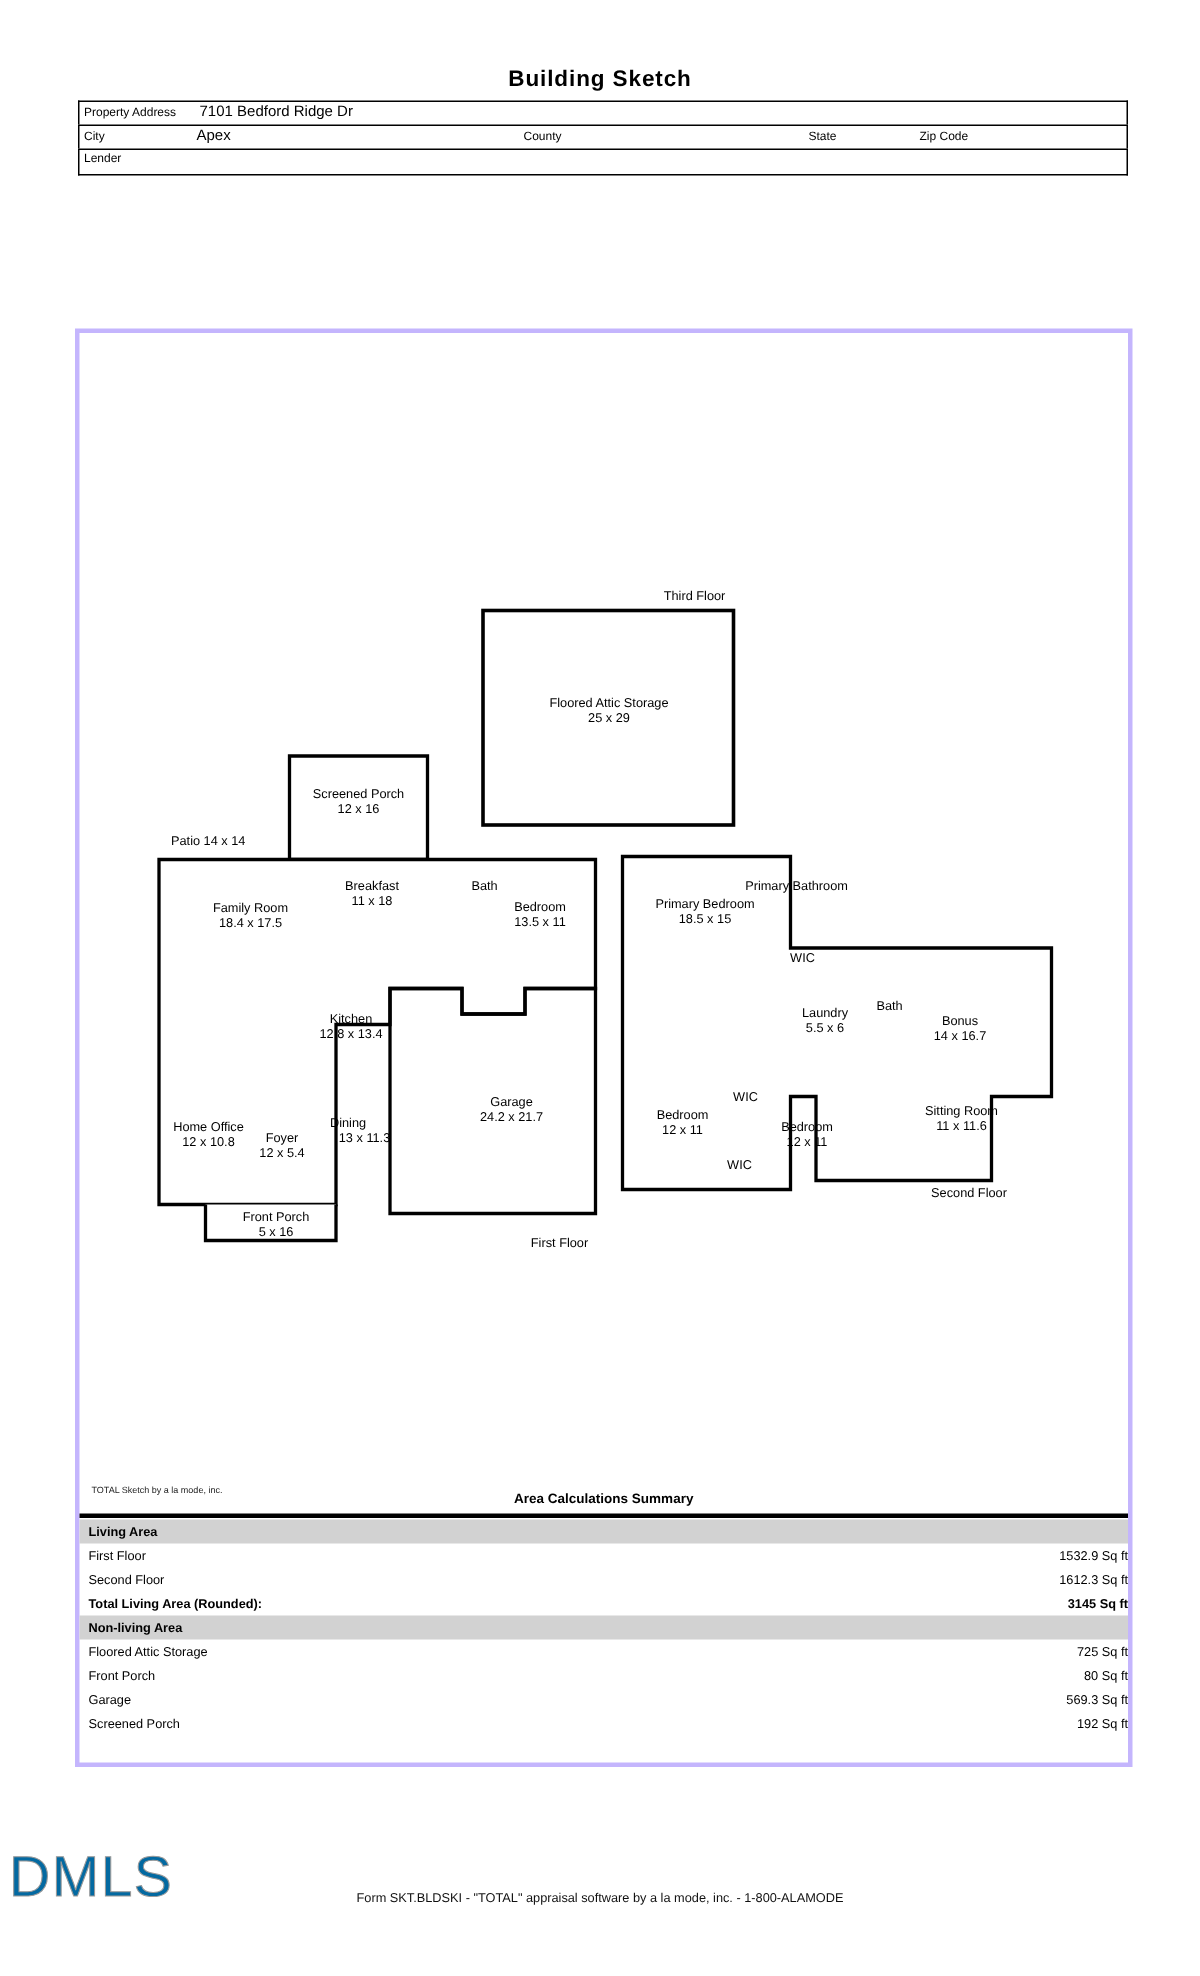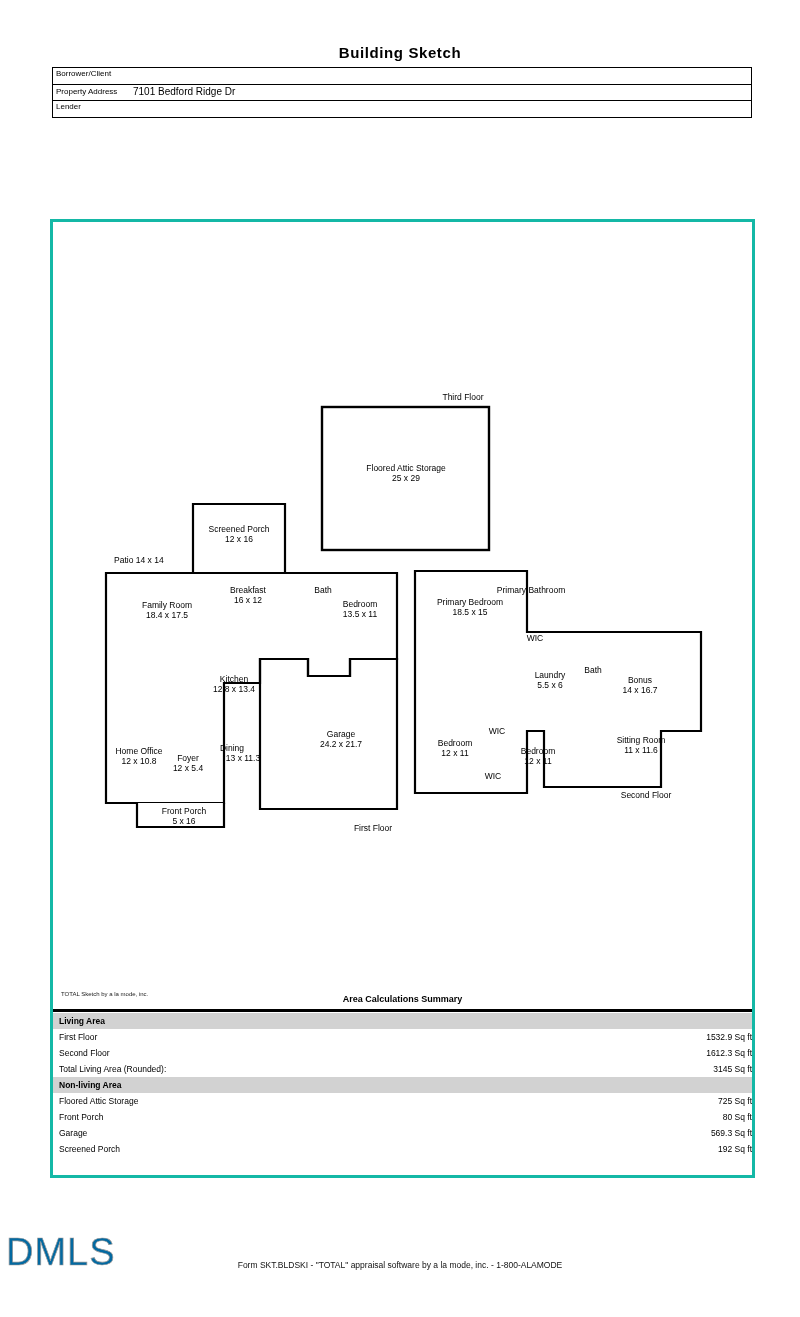--- a/index.html
+++ b/index.html
@@ -65,21 +65,21 @@
     font-size: 10px;
     top: 1px;
   }
 
   
   #sketch-frame {
     position: absolute;
     left: 50px; top: 219px;
     width: 705px;
     height: 959px;
-    border: 3px solid #14b8a6;
+    border: 3px solid #c4b5fd;
     box-sizing: border-box;
     background: #fff;
   }
 
   
   #sketch-canvas {
     position: absolute;
     left: 0; top: 0;
     width: 699px;
     height: 953px;
@@ -136,21 +136,21 @@
   #area-table td.val {
     padding: 0;
     width: 320px;
     text-align: right;
   }
   #area-table tr.section td {
     background: #d2d2d2;
     font-weight: bold;
   }
   #area-table tr.total td {
-    font-weight: normal;
+    font-weight: bold;
   }
 
   
   #form-footer {
     position: absolute;
     left: 0; top: 1260px;
     width: 800px;
     text-align: center;
     font-size: 8.5px;
     color: #111;
@@ -168,27 +168,36 @@
     user-select: none;
   }
 </style>
 </head>
 <body>
 
 <div id="page-title">Building Sketch</div>
 
 <table id="header-table">
   <tbody>
-      <tr>
-    <td class="hdr-label">Borrower/Client</td>
-  </tr>
   <tr>
     <td class="hdr-inline">
       <span class="sub-label" style="left:3px;">Property Address</span>
       <span class="sub-value" style="left:80px;">7101 Bedford Ridge Dr</span>
+    </td>
+  </tr>
+  <tr>
+    <td class="hdr-inline">
+      <span class="sub-label" style="left:3px;">City</span>
+      <span class="sub-value" style="left:78px;">Apex</span>
+      <span class="sub-label" style="left:296px;">County</span>
+      <span class="sub-value" style="left:345px;"></span>
+      <span class="sub-label" style="left:486px;">State</span>
+      <span class="sub-value" style="left:520px;"></span>
+      <span class="sub-label" style="left:560px;">Zip Code</span>
+      <span class="sub-value" style="left:605px;"></span>
     </td>
   </tr>
   <tr>
     <td class="hdr-label">Lender</td>
   </tr>
 </tbody>
   </table>
 
 <div id="sketch-frame">
 
@@ -247,21 +256,21 @@
 
     <div class="sk-label" style="left:186px; top:302px;">Screened Porch</div>
     <div class="sk-label" style="left:186px; top:312px;">12 x 16</div>
 
     <div class="sk-label left" style="left:61px; top:333px;">Patio 14 x 14</div>
 
     <div class="sk-label" style="left:114px; top:378px;">Family Room</div>
     <div class="sk-label" style="left:114px; top:388px;">18.4 x 17.5</div>
 
     <div class="sk-label" style="left:195px; top:363px;">Breakfast</div>
-    <div class="sk-label" style="left:195px; top:373px;">16 x 12</div>
+    <div class="sk-label" style="left:195px; top:373px;">11 x 18</div>
 
     <div class="sk-label" style="left:270px; top:363px;">Bath</div>
 
     <div class="sk-label" style="left:307px; top:377px;">Bedroom</div>
     <div class="sk-label" style="left:307px; top:387px;">13.5 x 11</div>
 
     <div class="sk-label" style="left:181px; top:452px;">Kitchen</div>
     <div class="sk-label" style="left:181px; top:462px;">12.8 x 13.4</div>
 
     <div class="sk-label" style="left:86px; top:524px;">Home Office</div>

